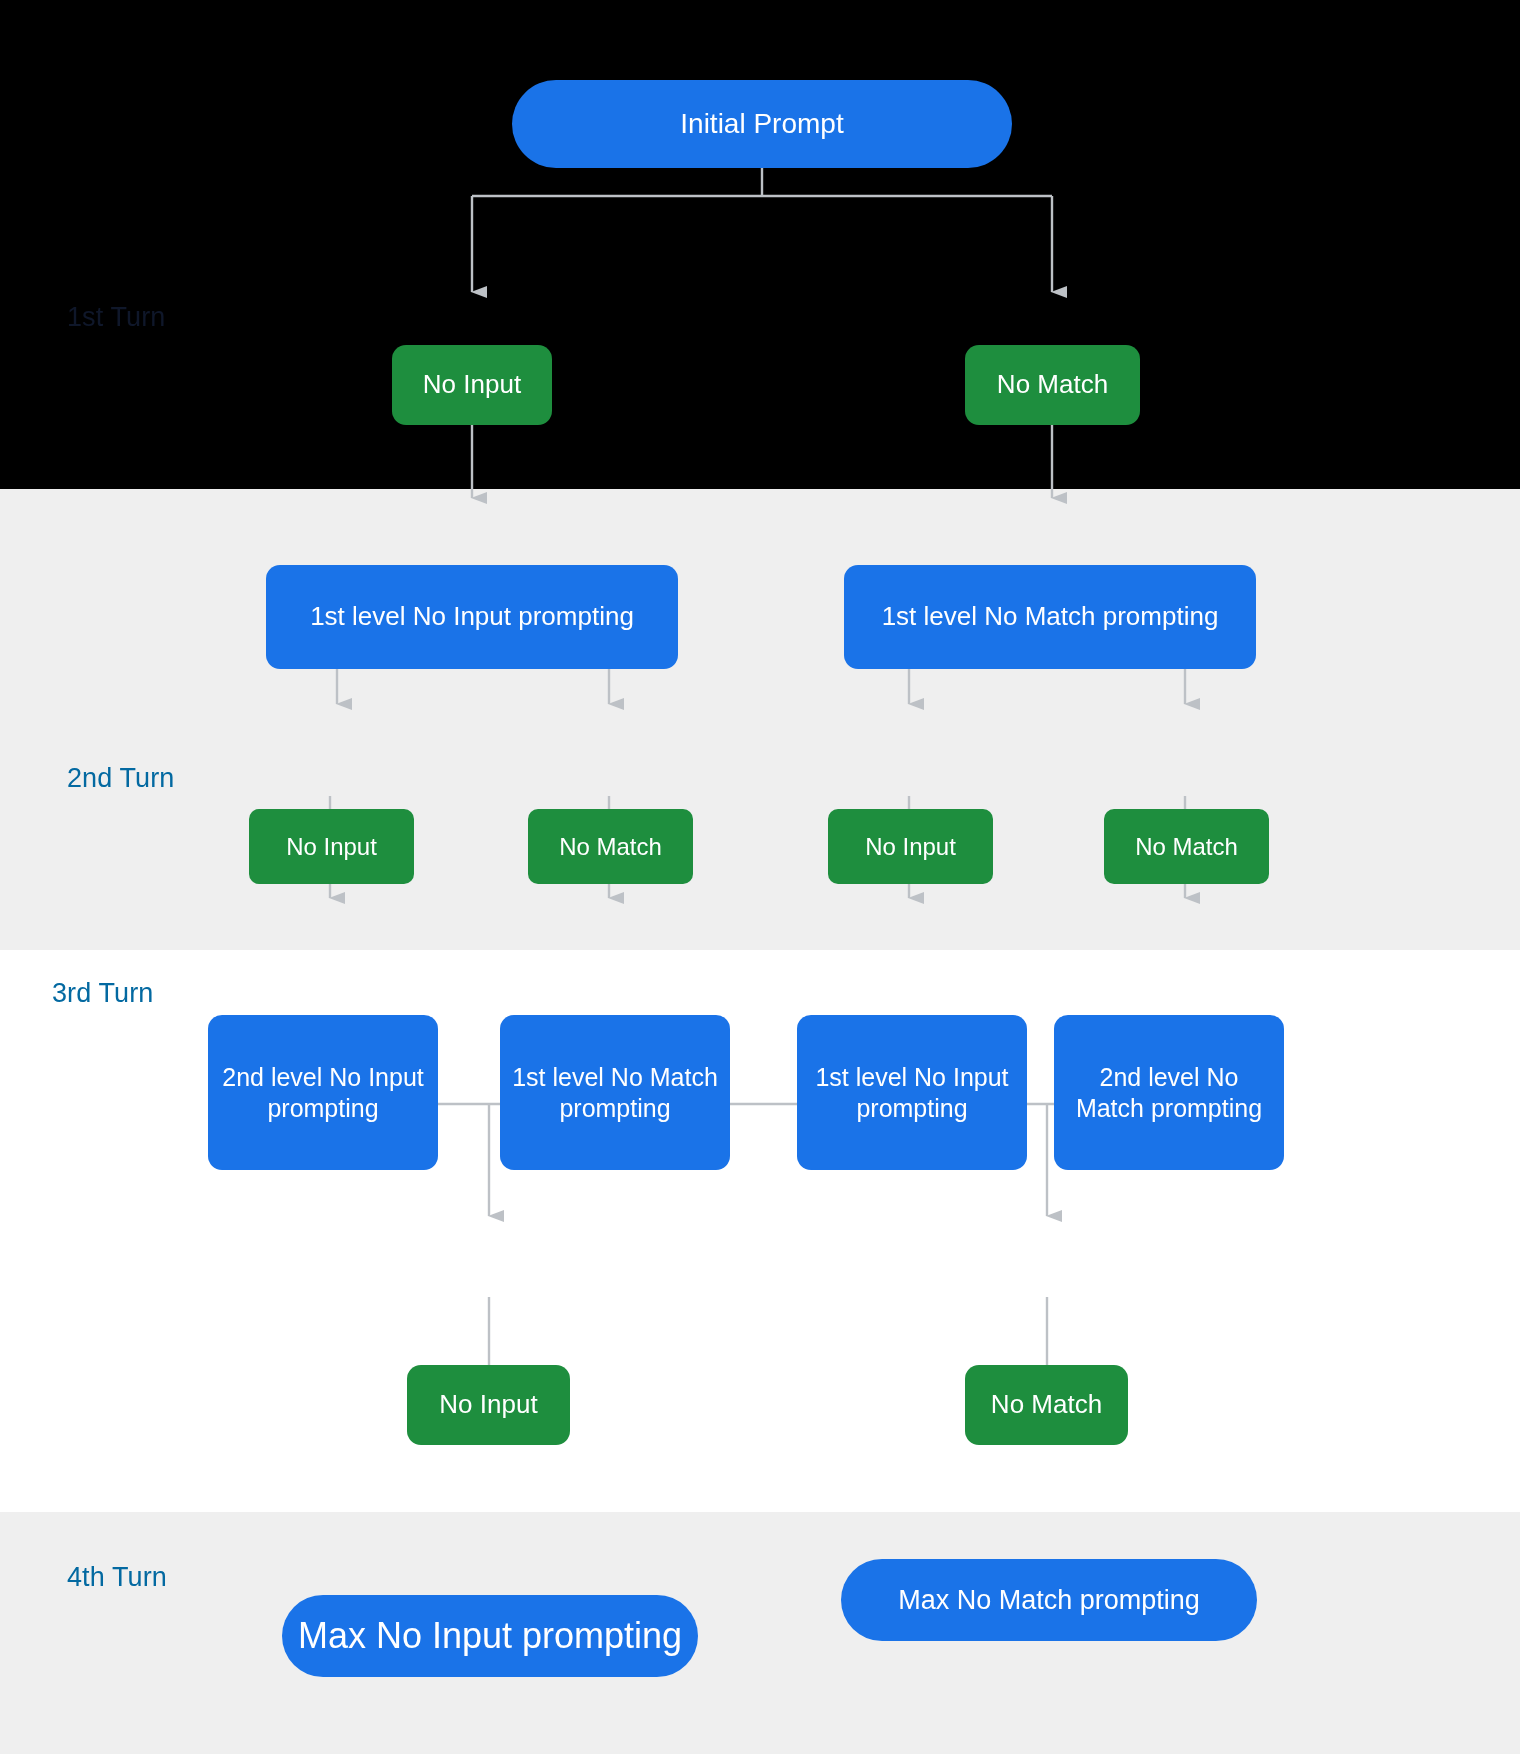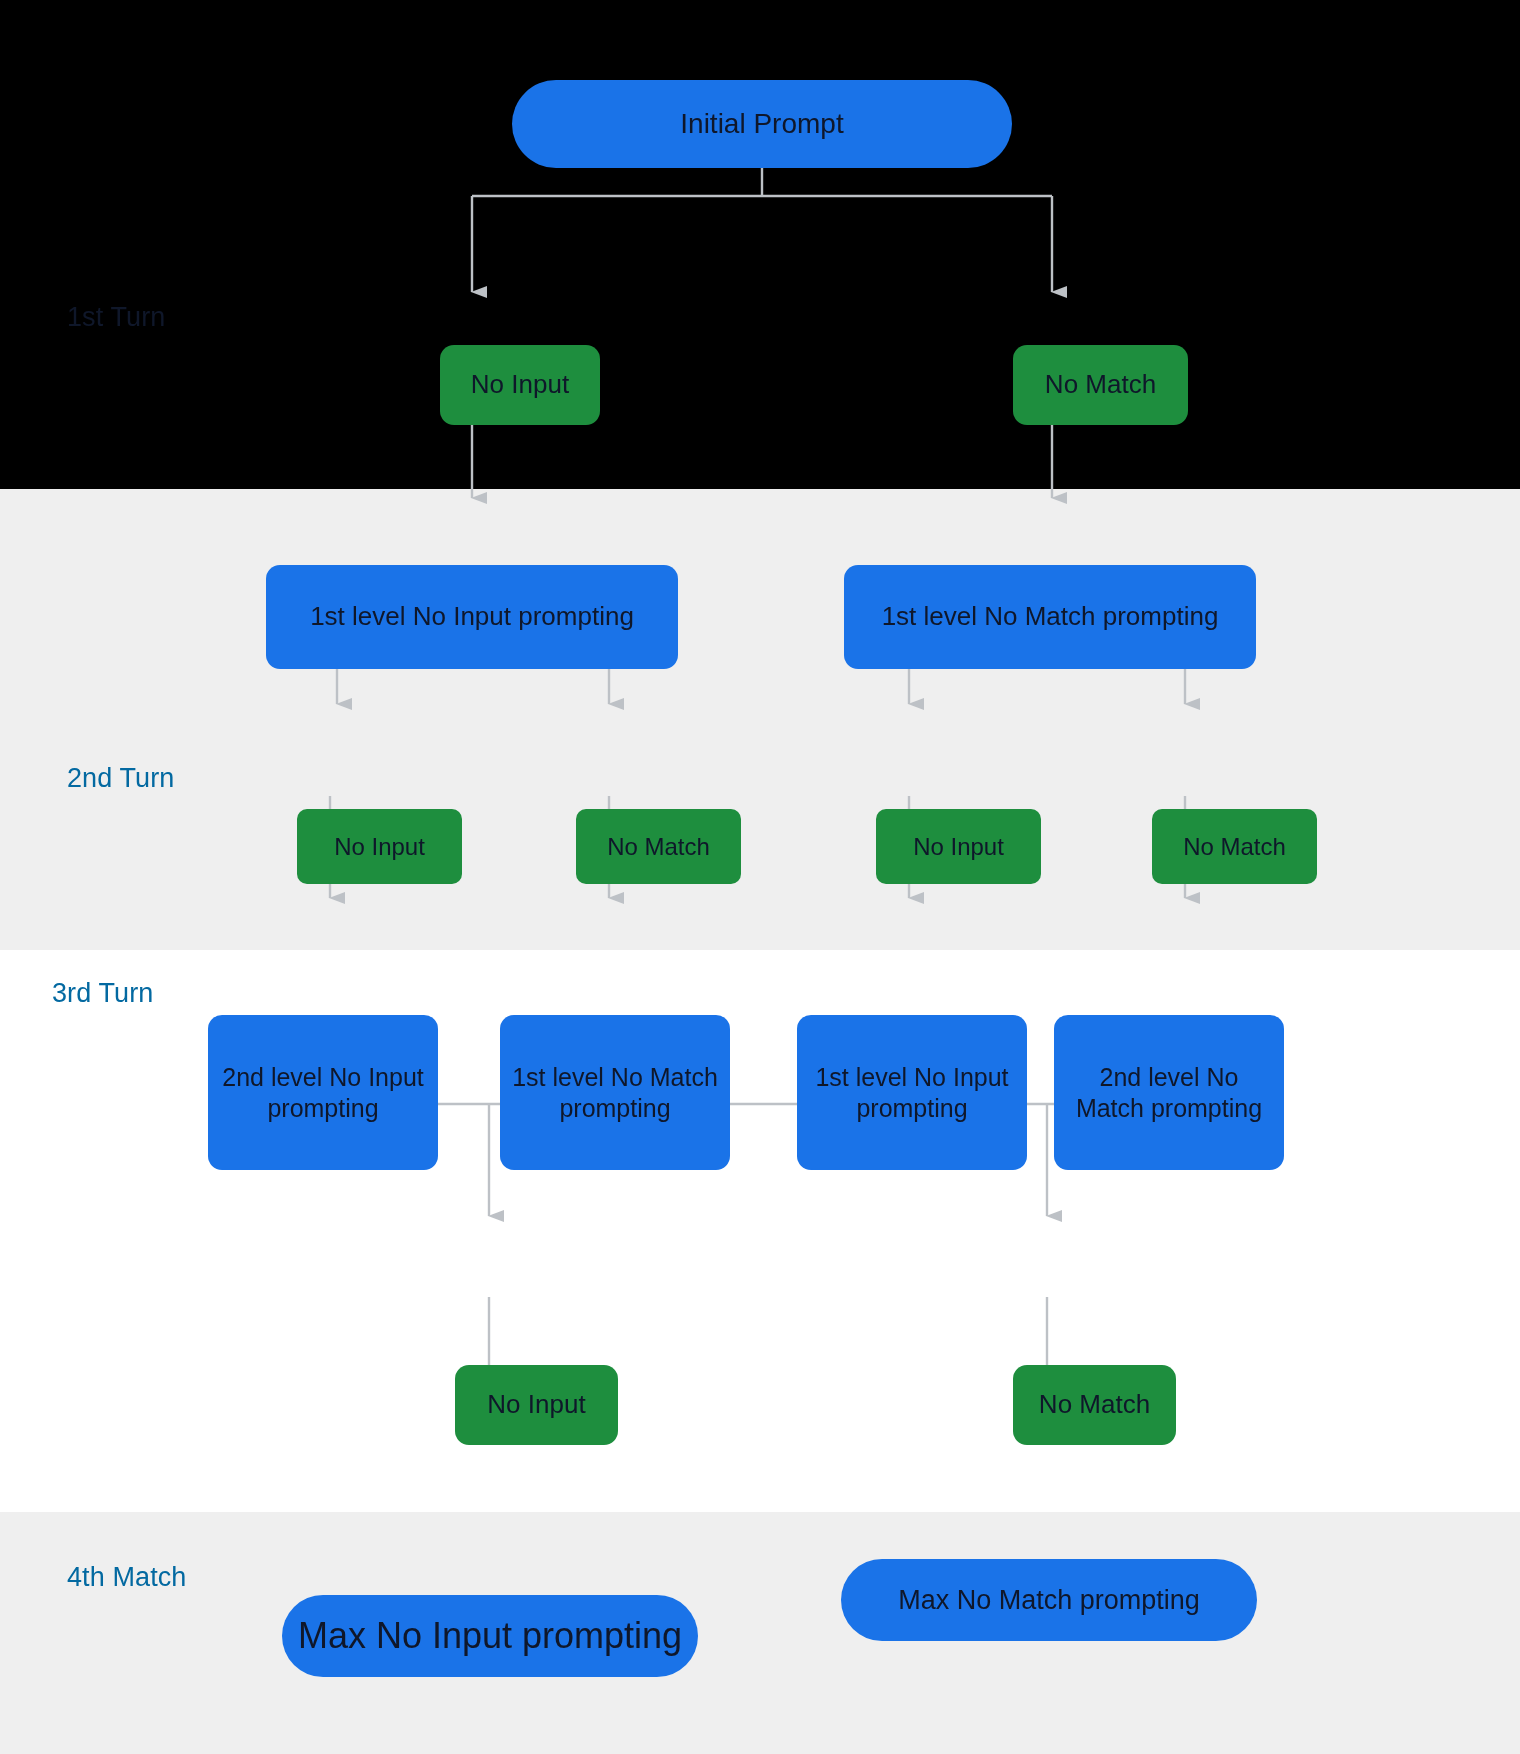--- a/index.html
+++ b/index.html
@@ -18,28 +18,28 @@
   .band-white{background:#ffffff;}
 
   
   #wires{position:absolute;left:0;top:0;width:1520px;height:1754px;pointer-events:none;}
 
   
   .node{
     position:absolute;
     display:flex;align-items:center;justify-content:center;
     text-align:center;
-    color:#0f172a;
+    color:#ffffff;
     box-sizing:border-box;
     line-height:1.22;
     -webkit-font-smoothing:antialiased;
   }
   .node span{display:block;padding:0 10px;}
   .n-blue{background:#1a73e8;}
-  .n-green{background:#1e8e3e;margin-left:48px;}
+  .n-green{background:#1e8e3e;}
 
   .r-pill{border-radius:44px;}
   .r-lg{border-radius:14px;}
   .r-md{border-radius:14px;}
   .r-sm{border-radius:10px;}
 
   
   .turn-label{
     position:absolute;
     font-size:27px;
@@ -96,21 +96,21 @@
       <path d="M1047,1104 L1047,1216" marker-end="url(#ah)"></path>
 
       <path d="M489,1297 L489,1425" marker-end="url(#ah)"></path>
       <path d="M1047,1297 L1047,1425" marker-end="url(#ah)"></path>
     </g>
   </svg>
 
   <div class="turn-label turn-on-dark" style="left:67px;top:302px;">1st Turn</div>
   <div class="turn-label" style="left:67px;top:763px;">2nd Turn</div>
   <div class="turn-label" style="left:52px;top:978px;">3rd Turn</div>
-  <div class="turn-label" style="left:67px;top:1562px;">4th Match</div>
+  <div class="turn-label" style="left:67px;top:1562px;">4th Turn</div>
 
   <div class="node n-blue r-pill" style="left:512px;top:80px;width:500px;height:88px;font-size:28px;">
     <span>Initial Prompt</span>
   </div>
 
   <div class="node n-green r-md" style="left:392px;top:345px;width:160px;height:80px;font-size:26px;">
     <span>No Input</span>
   </div>
   <div class="node n-green r-md" style="left:965px;top:345px;width:175px;height:80px;font-size:26px;">
     <span>No Match</span>

